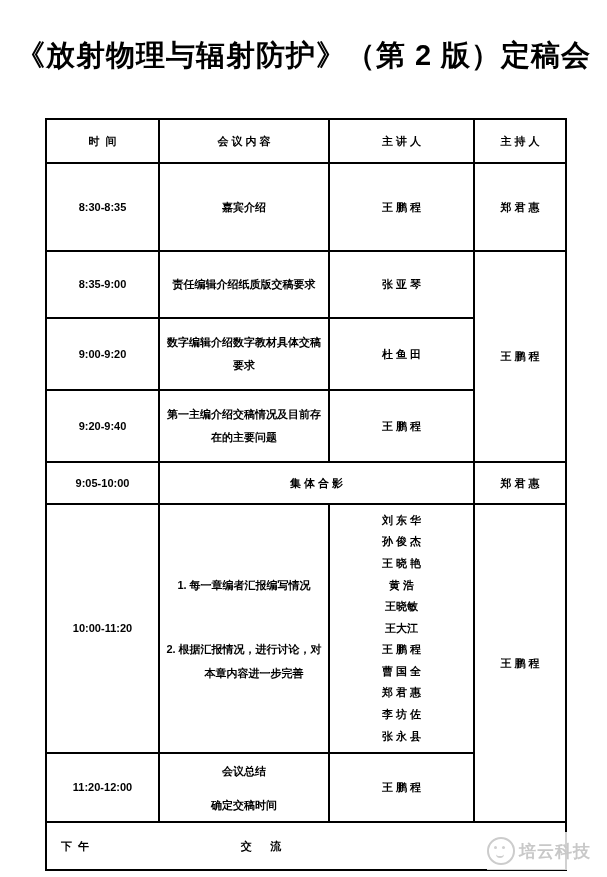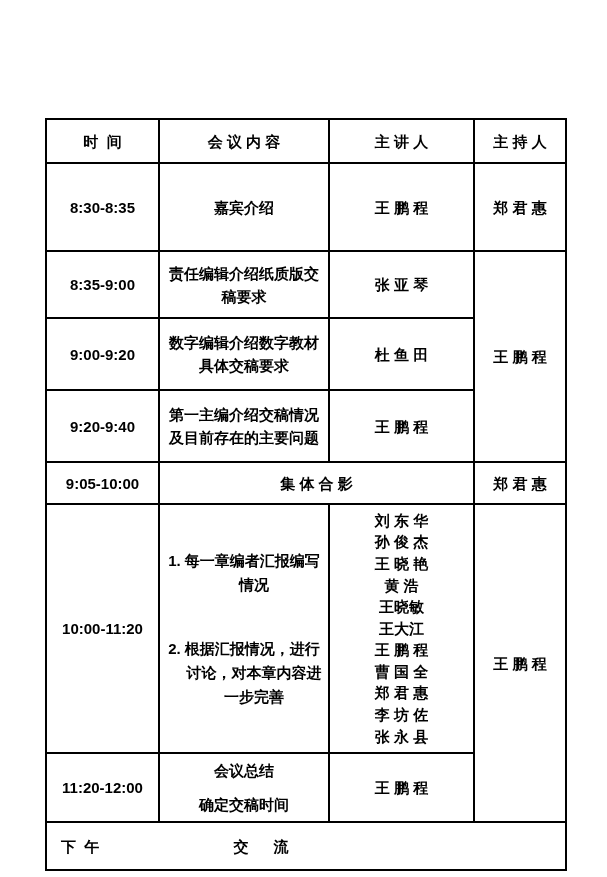--- a/index.html
+++ b/index.html
@@ -20,21 +20,21 @@
     position:absolute;top:82px;left:0;width:607px;
     text-align:center;font-size:21px;font-weight:bold;
     letter-spacing:1px;white-space:nowrap;
   }
   table.schedule{
     position:absolute;left:45px;top:118px;
     width:520px;border-collapse:collapse;table-layout:fixed;
   }
   table.schedule td, table.schedule th{
     border:2px solid #000;
-    font-weight:bold;font-size:15px;
+    font-weight:bold;font-size:11px;
     text-align:center;vertical-align:middle;
     padding:0 2px;
     word-break:break-all;
     line-height:23px;
   }
   col.c-time{width:113px;}
   col.c-content{width:170px;}
   col.c-speaker{width:145px;}
   col.c-host{width:92px;}
   tr.r-head{height:44px;}
@@ -88,20 +88,21 @@
   .wm-text{
     font-size:17px;font-weight:bold;letter-spacing:1px;white-space:nowrap;
     color:#c8c8c8;
   }
 </style>
 </head>
 <body>
 
 <div class="page">
 
+  <div class="doc-title">《放射物理与辐射防护》（第 2 版）定稿会</div>
 
   <table class="schedule">
     <colgroup>
       <col class="c-time">
         <col class="c-content">
         <col class="c-speaker">
         <col class="c-host">
     </colgroup>
     <tbody>
         <tr class="r-head">
@@ -168,14 +169,18 @@
     </tr>
     <tr class="r8">
       <td colspan="4" class="footer-cell">
         <span class="footer-left">下  午</span>
         <span class="footer-center">交      流</span>
       </td>
     </tr>
   </tbody>
     </table>
 
+  <div class="watermark">
+    <span class="wm-logo"></span>
+    <span class="wm-text">培云科技</span>
+  </div>
 
 </div>
 
 </body></html>

